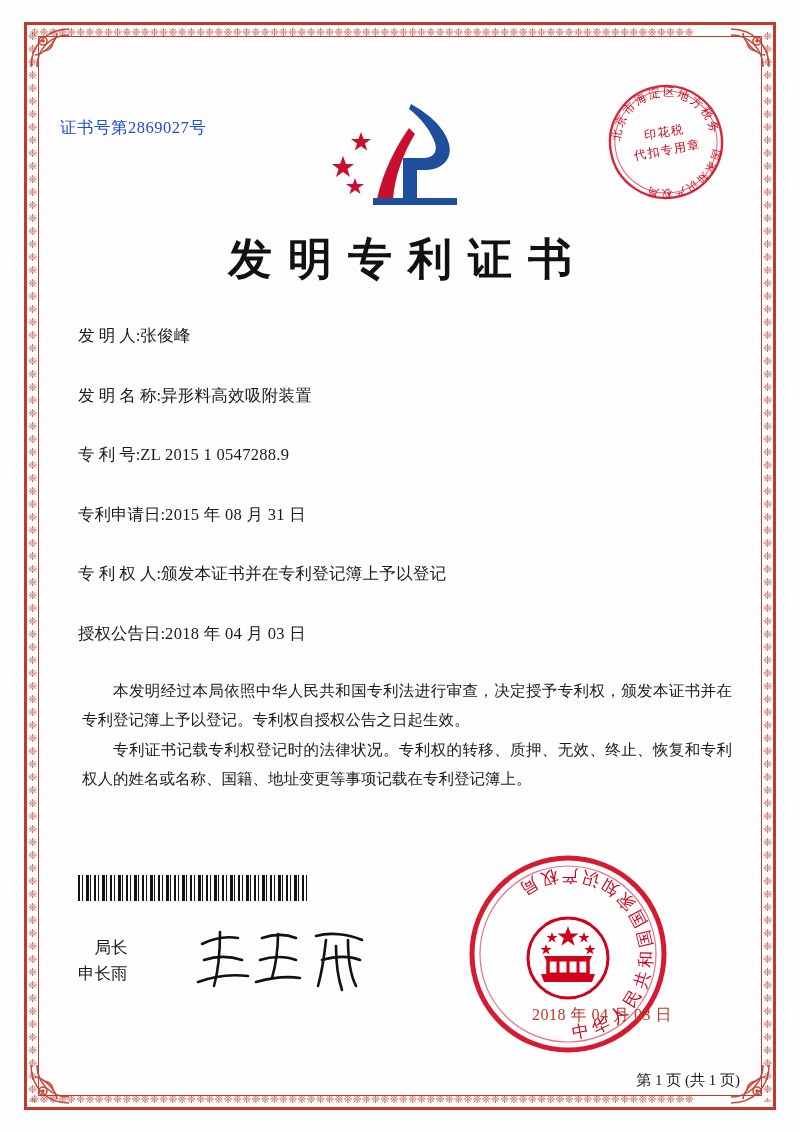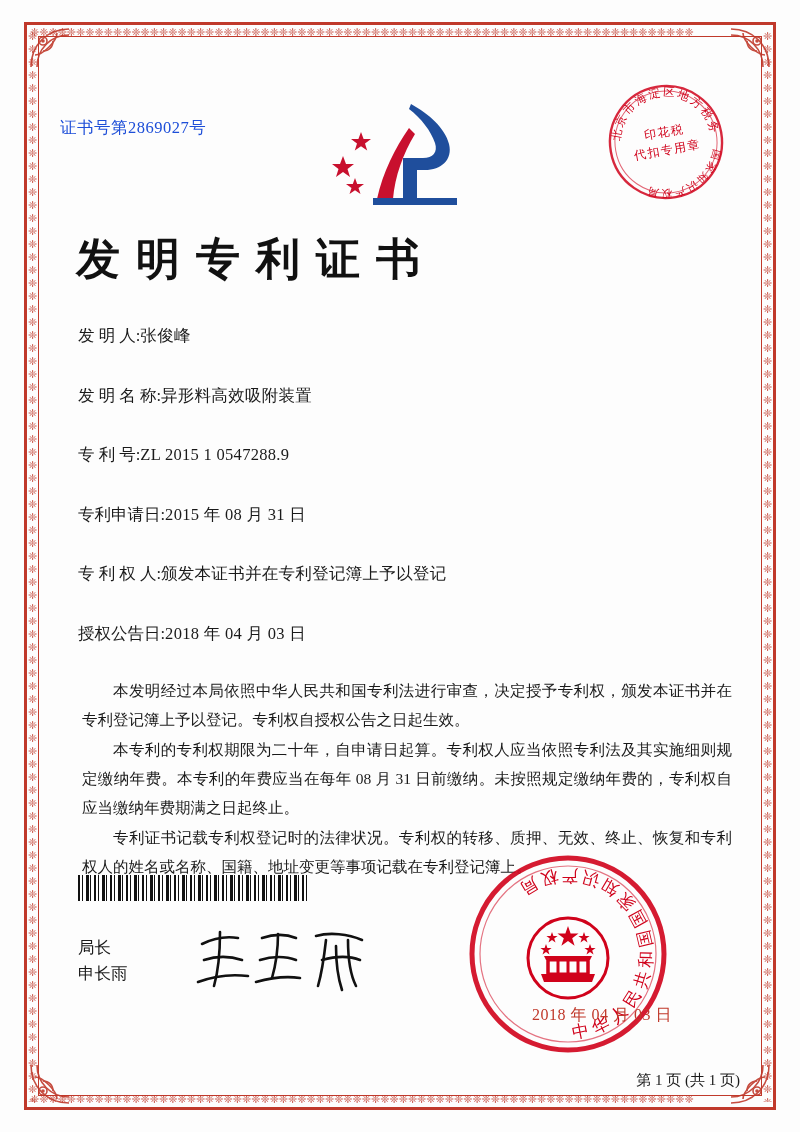--- a/index.html
+++ b/index.html
@@ -95,21 +95,21 @@
     top: 18px;
     width: 128px;
     height: 128px;
   }
   .stamp-top svg { width: 100%; height: 100%; display: block; }
 
   .title {
     position: absolute;
     left: 0; right: 0;
     top: 170px;
-    text-align: left;
+    text-align: center;
     font-size: 44px;
     font-weight: bold;
     letter-spacing: 16px;
     text-indent: 16px;
     color: #111;
     font-family: "Liberation Serif", "DejaVu Serif", serif;
   }
 
   .fields {
     position: absolute;
@@ -153,20 +153,21 @@
         #111 8px 11px, #fff 11px 12px, #111 12px 13px, #fff 13px 16px);
   }
 
   
   .sign-block {
     position: absolute;
     left: 18px;
     top: 875px;
     font-size: 16.5px;
     line-height: 1.55;
+    text-align: right;
   }
   .signature {
     position: absolute;
     left: 130px;
     top: 860px;
     width: 200px;
     height: 80px;
   }
   .signature svg { width: 100%; height: 100%; display: block; }
 
@@ -316,21 +317,20 @@
       <div class="field">
         <span class="lab">专 利 权 人:</span><span class="val">颁发本证书并在专利登记簿上予以登记</span>
       </div>
       <div class="field">
         <span class="lab">授权公告日:</span><span class="val">2018 年 04 月 03 日</span>
       </div>
     </div>
 
     <div class="paras">
       <p>本发明经过本局依照中华人民共和国专利法进行审查，决定授予专利权，颁发本证书并在专利登记簿上予以登记。专利权自授权公告之日起生效。</p>
-      <p>本专利的专利权期限为二十年，自申请日起算。专利权人应当依照专利法及其实施细则规定缴纳年费。本专利的年费应当在每年 08 月 31 日前缴纳。未按照规定缴纳年费的，专利权自应当缴纳年费期满之日起终止。</p>
       <p>专利证书记载专利权登记时的法律状况。专利权的转移、质押、无效、终止、恢复和专利权人的姓名或名称、国籍、地址变更等事项记载在专利登记簿上。</p>
     </div>
 
     <div class="barcode"></div>
 
     <div class="sign-block">
       <div>局长</div>
       <div>申长雨</div>
     </div>
 

